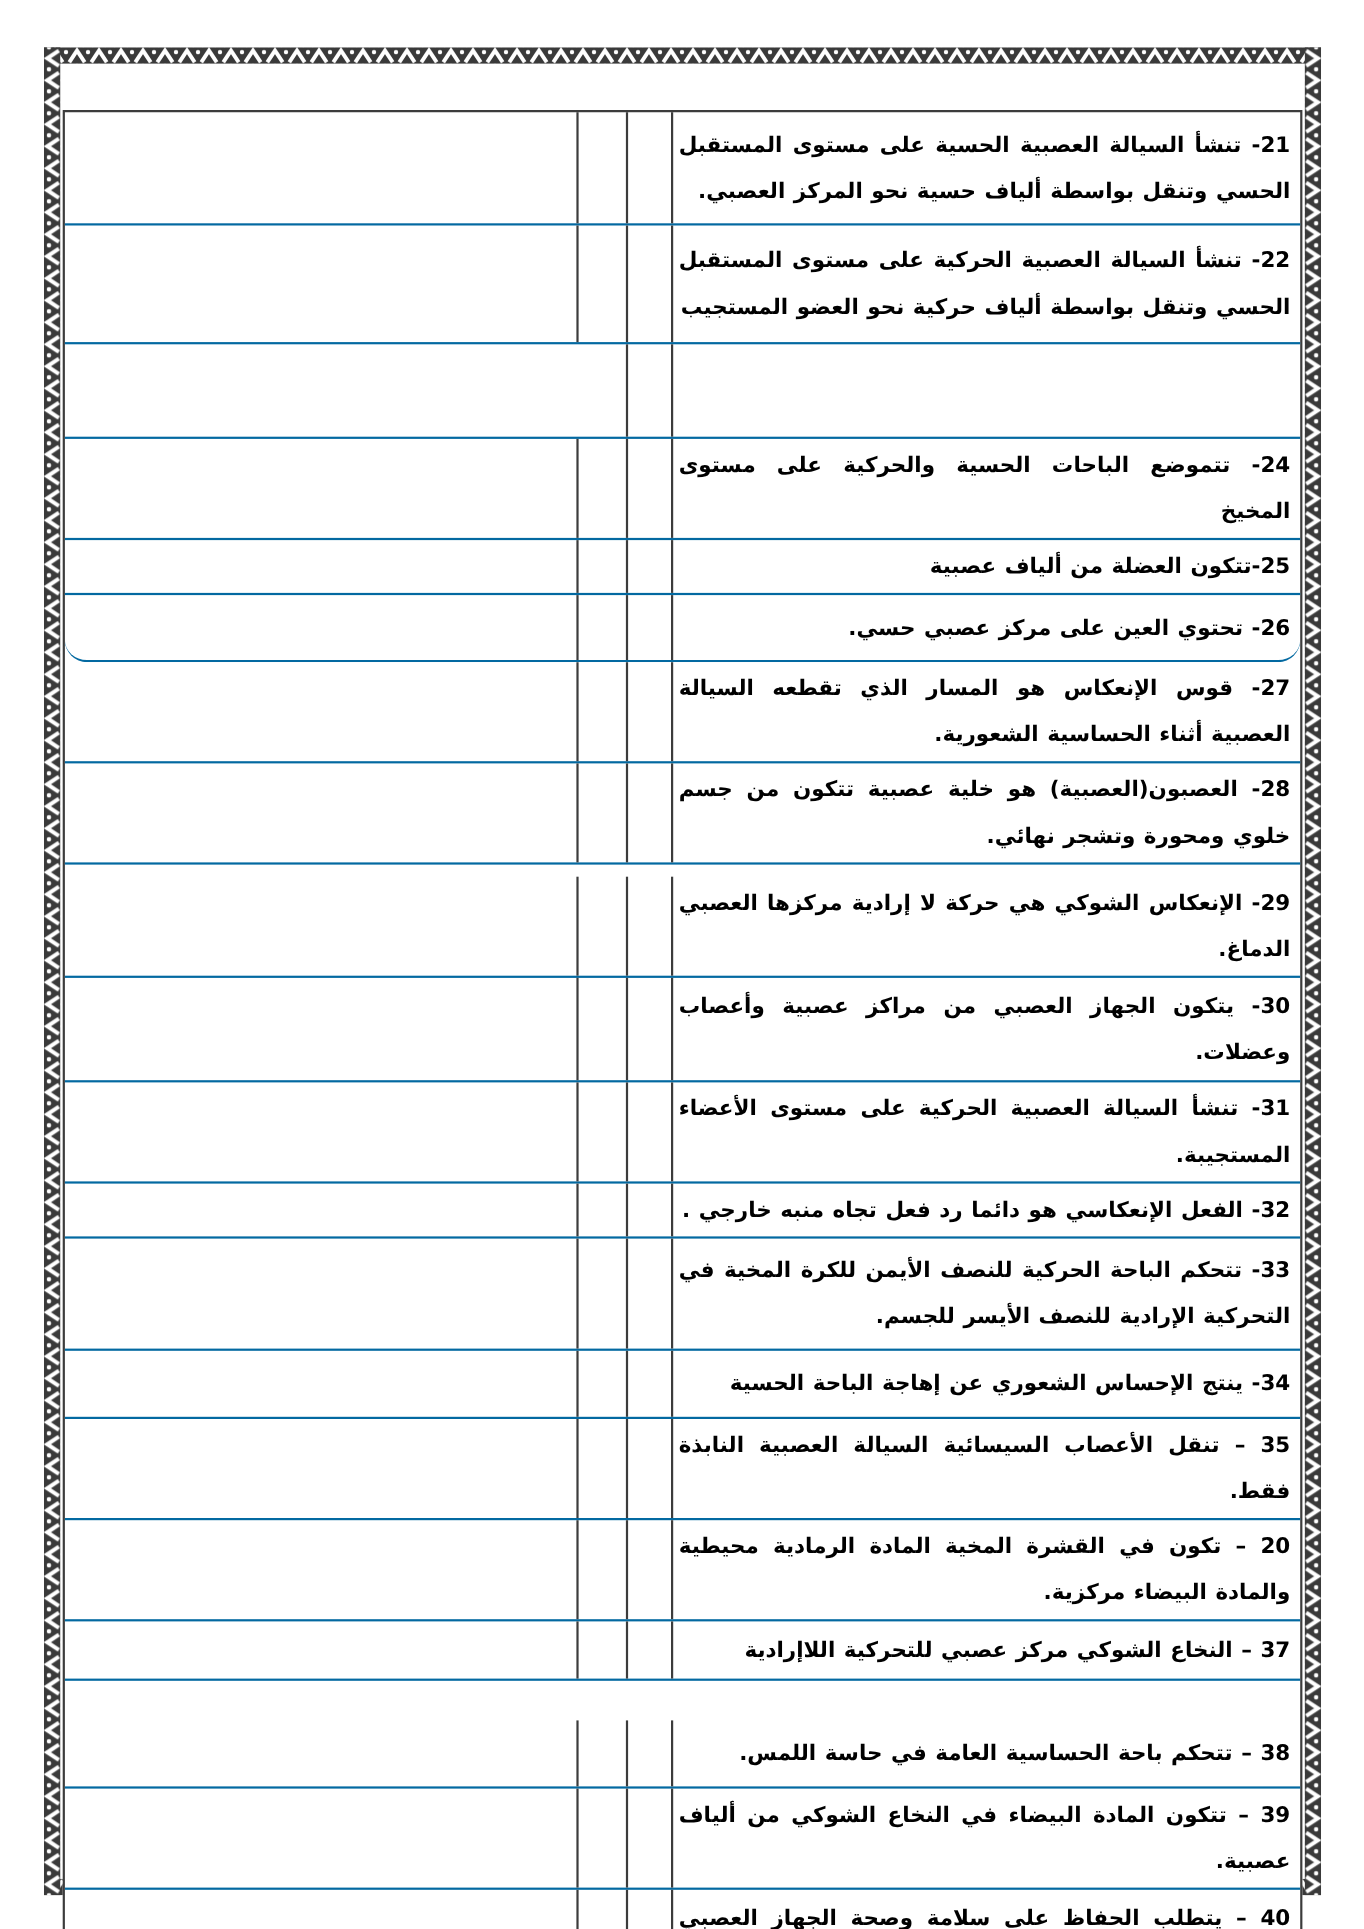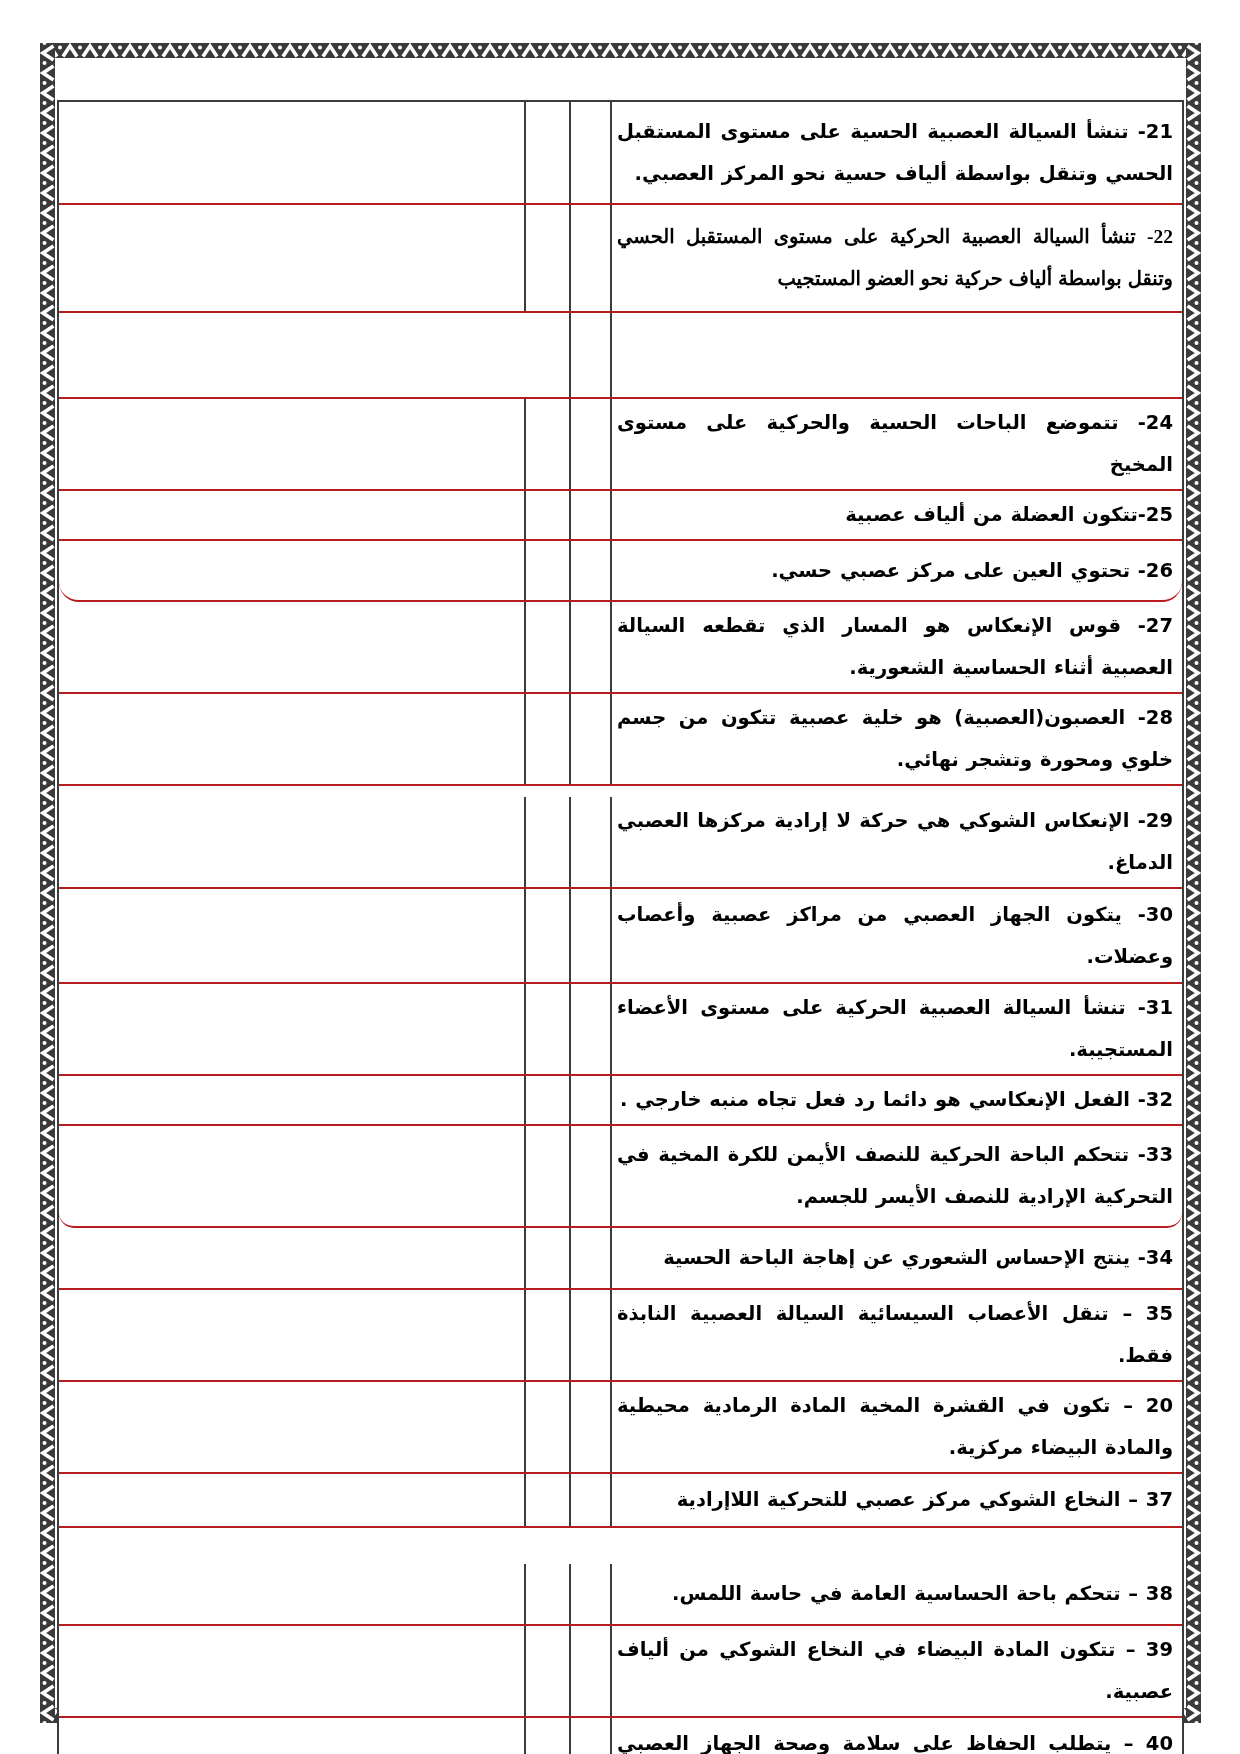--- a/index.html
+++ b/index.html
@@ -25,21 +25,21 @@
     border:2px solid #3c3c3c;
     border-bottom-width:3px;
     box-sizing:border-box;
     direction:rtl;
     background:#ffffff;
   }
   .ws-row {
     display:grid;
     grid-template-columns:572px 41px 45px auto; 
     direction:rtl;
-    border-bottom:2px solid #b91c1c;
+    border-bottom:2px solid #0369a1;
   }
   .ws-row:last-child { border-bottom:none; }
   .cell {
     box-sizing:border-box;
     border-left:2px solid #3c3c3c;
   }
   .cell.correction { border-left:none; }
   .cell.statement {
     display:flex;
     align-items:center;
@@ -112,21 +112,21 @@
 
   <div class="ws-table">
       <div class="ws-row" style="min-height: 101px;">
         <div class="cell statement">
           <div class="stmt-text">21- تنشأ السيالة العصبية الحسية على مستوى المستقبل الحسي وتنقل بواسطة ألياف حسية نحو المركز العصبي.</div>
         </div>
         <div class="cell answer1"></div>
         <div class="cell answer2"></div>
         <div class="cell correction"></div>
       </div>
-      <div class="ws-row" style="min-height: 106px; font-family: Liberation Serif, serif;">
+      <div class="ws-row" style="min-height: 106px;">
         <div class="cell statement">
           <div class="stmt-text">22- تنشأ السيالة العصبية الحركية على مستوى المستقبل الحسي وتنقل بواسطة ألياف حركية نحو العضو المستجيب</div>
         </div>
         <div class="cell answer1"></div>
         <div class="cell answer2"></div>
         <div class="cell correction"></div>
       </div>
       <div class="ws-row" style="min-height: 84px;">
         <div class="cell answer1"></div>
         <div class="cell answer2"></div>
@@ -197,21 +197,21 @@
         <div class="cell correction"></div>
       </div>
       <div class="ws-row" style="min-height: 40px;">
         <div class="cell statement">
           <div class="stmt-text">32- الفعل الإنعكاسي هو دائما رد فعل تجاه منبه خارجي .</div>
         </div>
         <div class="cell answer1"></div>
         <div class="cell answer2"></div>
         <div class="cell correction"></div>
       </div>
-      <div class="ws-row" style="min-height: 100px; border-radius: 15px;">
+      <div class="ws-row" style="min-height: 100px;">
         <div class="cell statement">
           <div class="stmt-text">33- تتحكم الباحة الحركية للنصف الأيمن للكرة المخية في التحركية الإرادية للنصف الأيسر للجسم.</div>
         </div>
         <div class="cell answer1"></div>
         <div class="cell answer2"></div>
         <div class="cell correction"></div>
       </div>
       <div class="ws-row" style="min-height: 60px;">
         <div class="cell statement">
           <div class="stmt-text">34- ينتج الإحساس الشعوري عن إهاجة الباحة الحسية</div>

